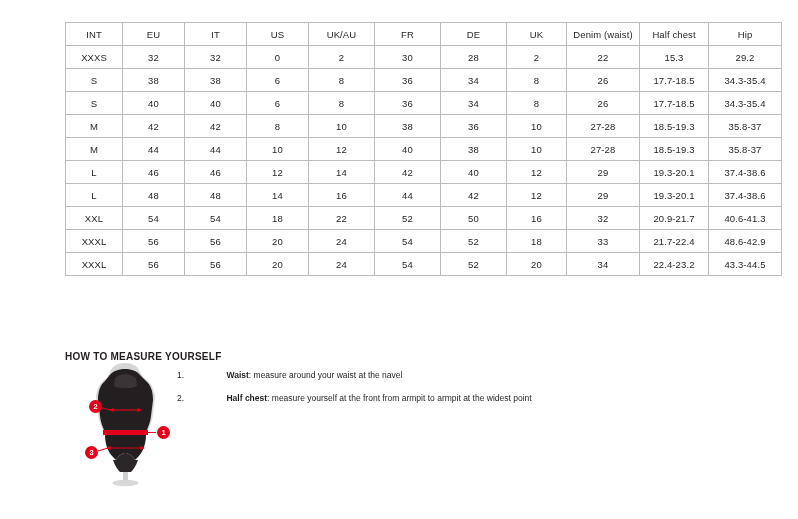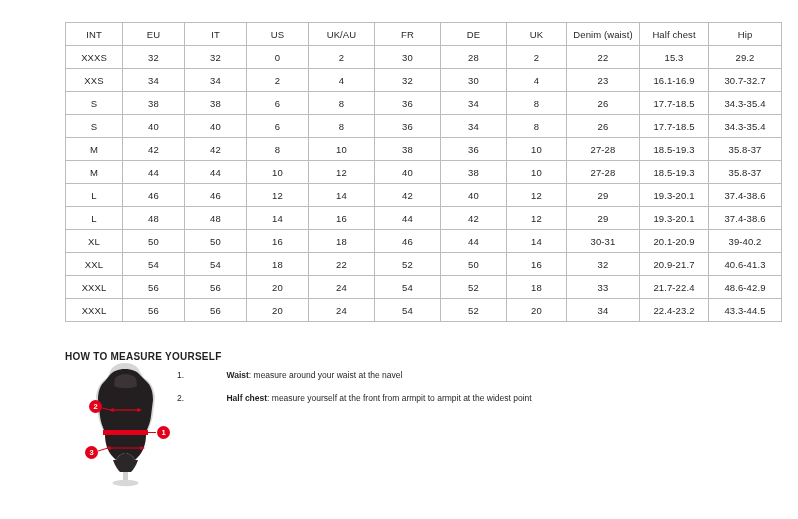--- a/index.html
+++ b/index.html
@@ -156,33 +156,20 @@
             <td>0</td>
             <td>2</td>
             <td>30</td>
             <td>28</td>
             <td>2</td>
             <td>22</td>
             <td>15.3</td>
             <td>29.2</td>
           </tr>
           <tr>
-            <td>XXS</td>
-            <td>34</td>
-            <td>34</td>
-            <td>2</td>
-            <td>4</td>
-            <td>32</td>
-            <td>30</td>
-            <td>4</td>
-            <td>23</td>
-            <td>16.1-16.9</td>
-            <td>30.7-32.7</td>
-          </tr>
-          <tr>
             <td>S</td>
             <td>38</td>
             <td>38</td>
             <td>6</td>
             <td>8</td>
             <td>36</td>
             <td>34</td>
             <td>8</td>
             <td>26</td>
             <td>17.7-18.5</td>
@@ -247,33 +234,20 @@
             <td>14</td>
             <td>16</td>
             <td>44</td>
             <td>42</td>
             <td>12</td>
             <td>29</td>
             <td>19.3-20.1</td>
             <td>37.4-38.6</td>
           </tr>
           <tr>
-            <td>XL</td>
-            <td>50</td>
-            <td>50</td>
-            <td>16</td>
-            <td>18</td>
-            <td>46</td>
-            <td>44</td>
-            <td>14</td>
-            <td>30-31</td>
-            <td>20.1-20.9</td>
-            <td>39-40.2</td>
-          </tr>
-          <tr>
             <td>XXL</td>
             <td>54</td>
             <td>54</td>
             <td>18</td>
             <td>22</td>
             <td>52</td>
             <td>50</td>
             <td>16</td>
             <td>32</td>
             <td>20.9-21.7</td>

